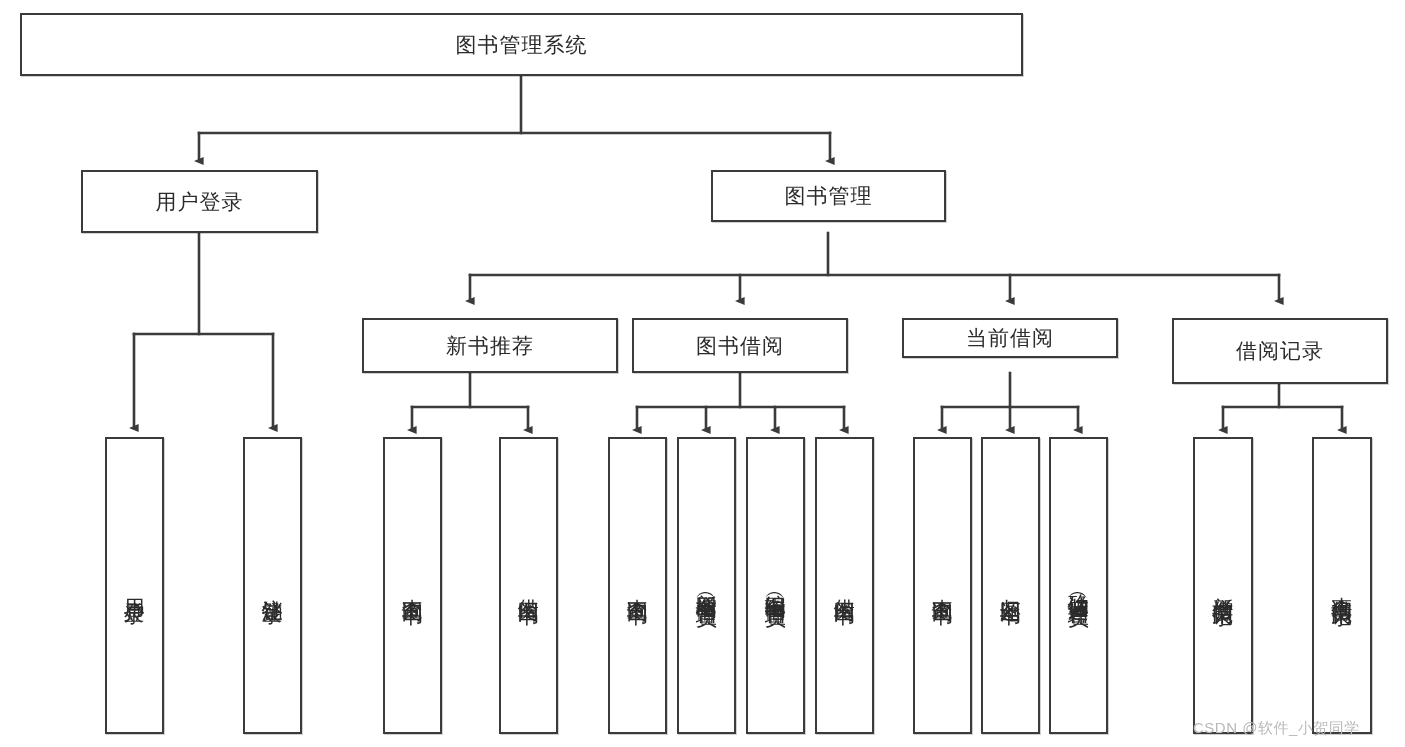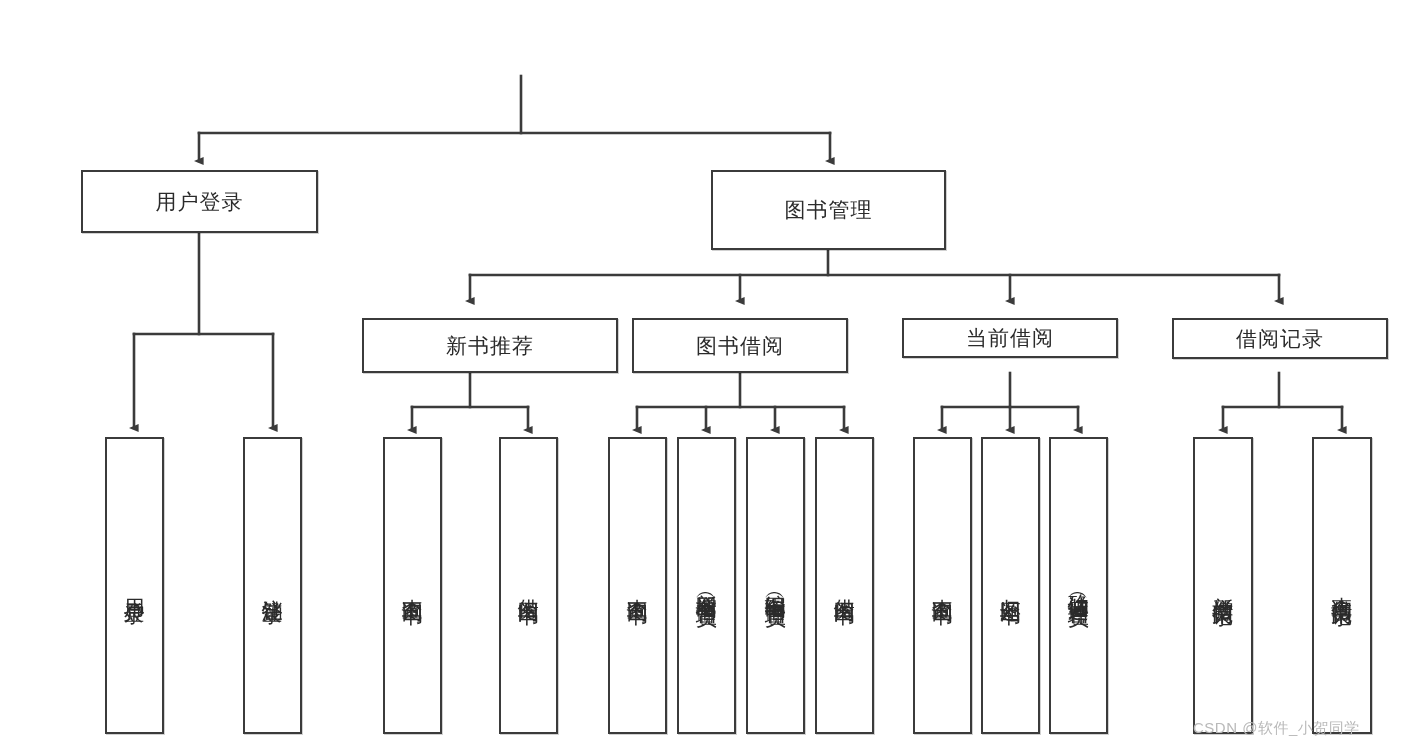--- a/index.html
+++ b/index.html
@@ -111,42 +111,45 @@
       <path d="M1010,407 L1010,430" marker-end="url(#arrow)"></path>
       <path d="M1078,407 L1078,430" marker-end="url(#arrow)"></path>
 
       <path d="M1279,373 L1279,407"></path>
       <path d="M1223,407 L1342,407"></path>
       <path d="M1223,407 L1223,430" marker-end="url(#arrow)"></path>
       <path d="M1342,407 L1342,430" marker-end="url(#arrow)"></path>
     </g>
   </svg>
 
+  <div class="node h" style="left:20px; top:13px; width:1003px; height:63px;">
+    <span>图书管理系统</span>
+  </div>
 
   <div class="node h" style="left:81px; top:170px; width:237px; height:63px;">
     <span>用户登录</span>
   </div>
 
-  <div class="node h" style="left:711px; top:170px; width:235px; height:80px;">
+  <div class="node h" style="left:711px; top:170px; width:235px; height:52px;">
     <span>图书管理</span>
   </div>
 
   <div class="node h" style="left:362px; top:318px; width:256px; height:55px;">
     <span>新书推荐</span>
   </div>
 
   <div class="node h" style="left:632px; top:318px; width:216px; height:55px;text-align:right;">
     <span>图书借阅</span>
   </div>
 
   <div class="node h" style="left:902px; top:318px; width:216px; height:40px;">
     <span>当前借阅</span>
   </div>
 
-  <div class="node h" style="left:1172px; top:318px; width:216px; height:41px;align-items:center;">
+  <div class="node h" style="left:1172px; top:318px; width:216px; height:66px;align-items:center;">
     <span>借阅记录</span>
   </div>
 
   <div class="node v" style="left:105px; top:437px; width:59px; height:297px;">
     <span>用户登录</span>
   </div>
 
   <div class="node v" style="left:243px; top:437px; width:59px; height:297px;">
     <span>注销登录</span>
   </div>

